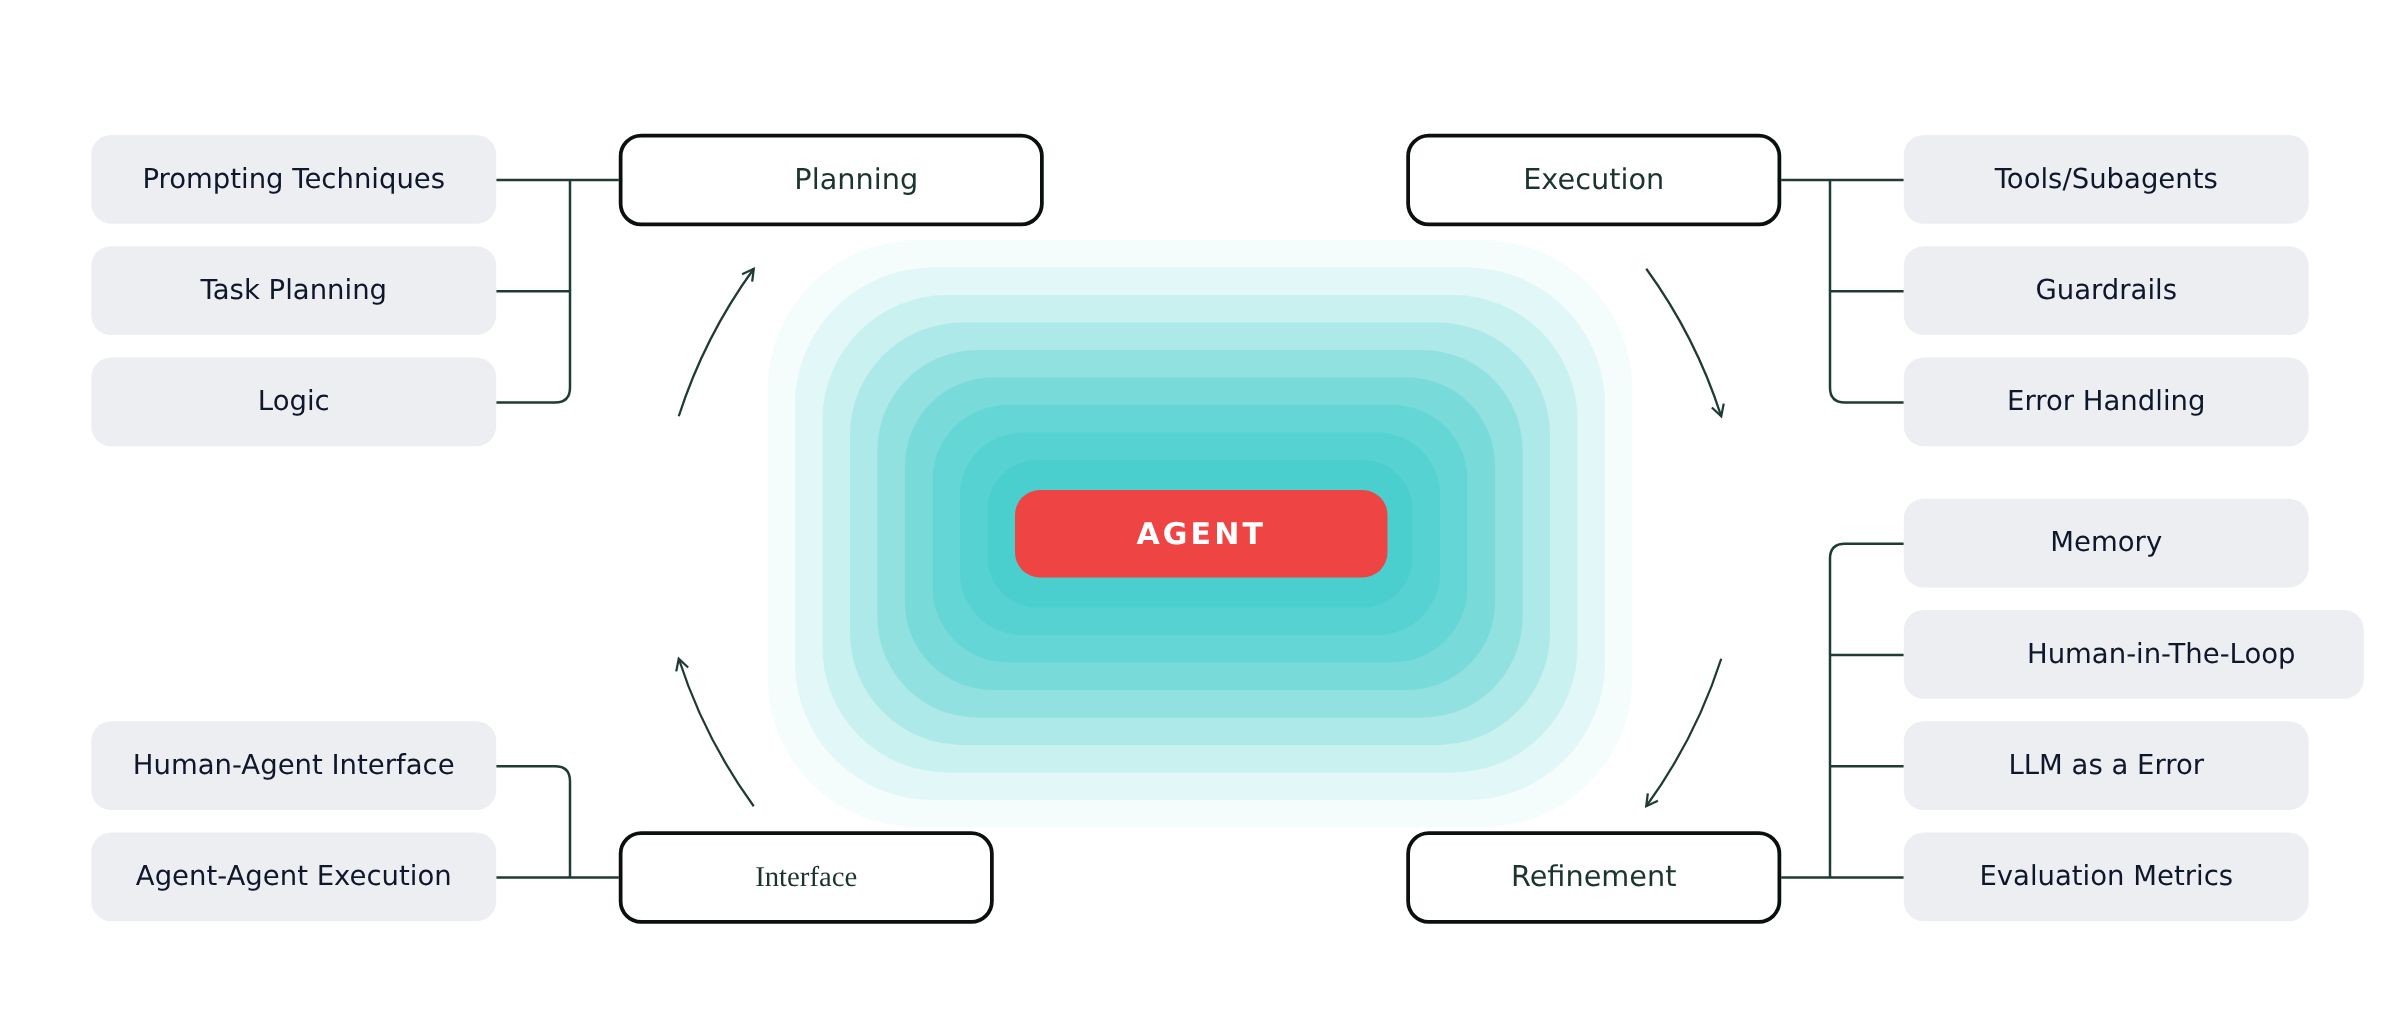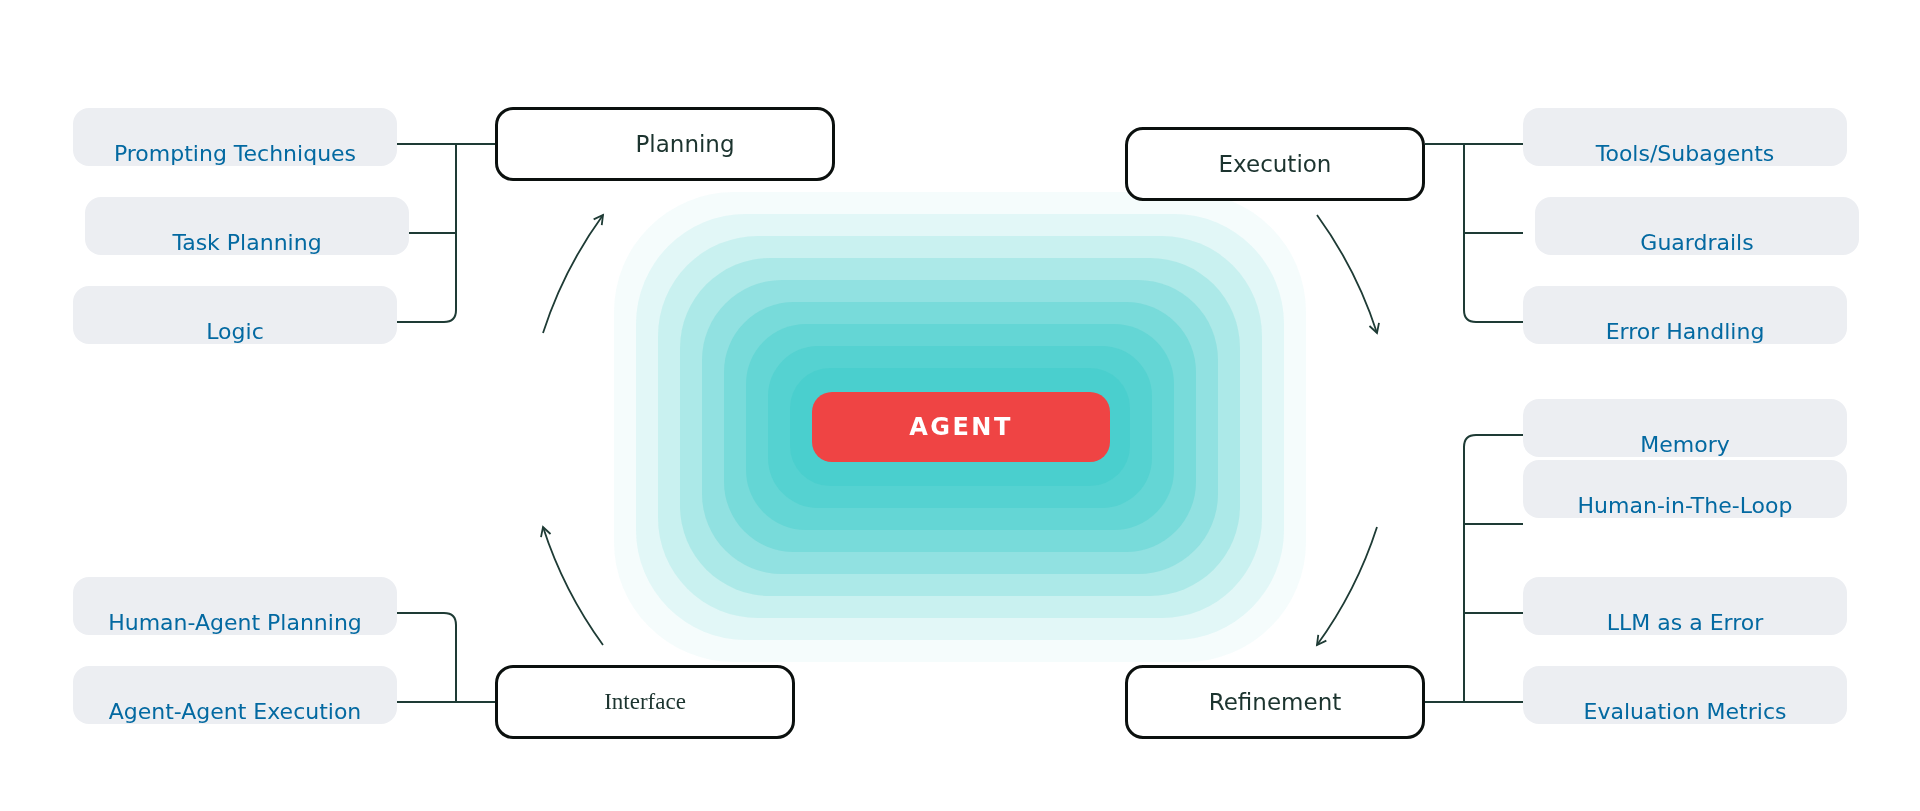--- a/index.html
+++ b/index.html
@@ -59,59 +59,59 @@
   .arc {
     fill: none;
     stroke: #1E3B35;
     stroke-width: 1.8;
   }
 
   
   .leaf {
     position: absolute;
     width: 324px;
-    height: 58px;
+    height: 71px;
     background: #ECEEF2;
     border-radius: 16px;
     display: flex;
-    align-items: flex-end;
+    align-items: center;
     justify-content: center;
-    color: #0369a1;
+    color: #0f172a;
     font-size: 22px;
     font-weight: 500;
     white-space: nowrap;
   }
   .lx { left: 73px; }
   .rx { left: 1523px; }
   .row1 { top: 108px; }
-  .row2 { top: 197px; margin-left: 12px; }
+  .row2 { top: 197px; }
   .row3 { top: 286px; }
   .row4 { top: 399px; }
-  .row5 { top: 460px; }
+  .row5 { top: 488px; padding-left: 44px; }
   .row6 { top: 577px; }
   .row7 { top: 666px; }
 
   
   .hub {
     position: absolute;
     width: 294px;
     height: 68px;
     background: #ffffff;
     border: 3px solid #0B100E;
     border-radius: 18px;
     display: flex;
     align-items: center;
     justify-content: center;
     color: #1C342F;
     font-size: 23px;
     font-weight: 500;
     white-space: nowrap;
   }
   .hub-tl { left: 495px;  top: 107px; padding-left: 40px; }
-  .hub-tr { left: 1125px; top: 107px; margin-top: 20px; }
+  .hub-tr { left: 1125px; top: 107px; }
   .hub-bl { left: 495px;  top: 665px; font-family: Liberation Serif, serif; }
   .hub-br { left: 1125px; top: 665px; }
 </style>
 </head>
 <body>
 
 <div class="canvas">
 
   <div class="ring r0"></div>
   <div class="ring r1"></div>
@@ -173,21 +173,21 @@
     <span>Prompting Techniques</span>
   </div>
   <div class="leaf lx row2">
     <span>Task Planning</span>
   </div>
   <div class="leaf lx row3">
     <span>Logic</span>
   </div>
 
   <div class="leaf lx row6">
-    <span>Human-Agent Planning</span>
+    <span>Human-Agent Interface</span>
   </div>
   <div class="leaf lx row7">
     <span>Agent-Agent Execution</span>
   </div>
 
   <div class="leaf rx row1">
     <span>Tools/Subagents</span>
   </div>
   <div class="leaf rx row2">
     <span>Guardrails</span>

